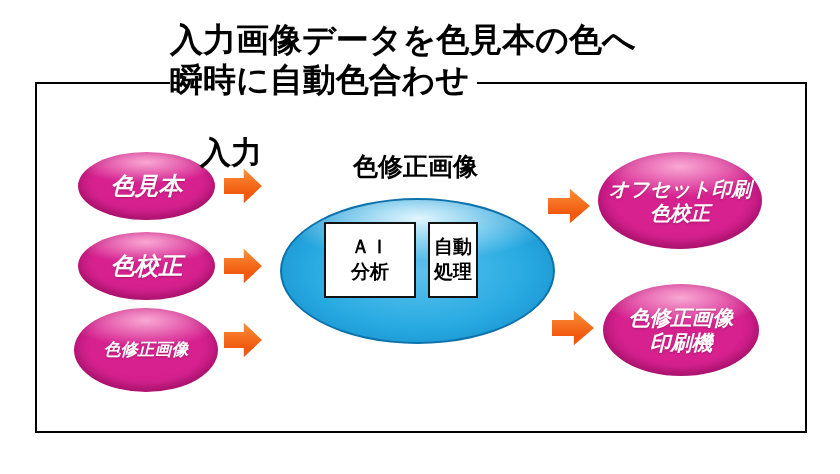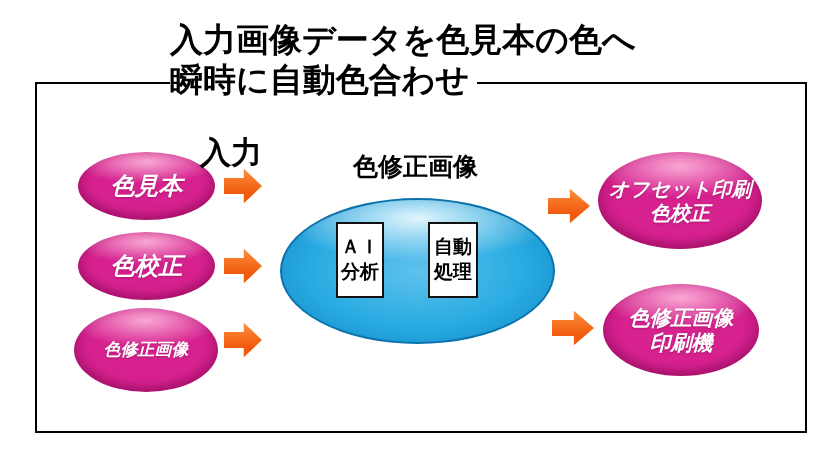--- a/index.html
+++ b/index.html
@@ -65,21 +65,21 @@
   .e-process{ left:280px; top:198px; width:275px; height:146px; }
 
   .whitebox {
     background:#fff;
     border:2px solid #111;
     display:flex; flex-direction:column;
     align-items:center; justify-content:center;
     font-weight:700; font-size:19px; line-height:1.3;
     text-align:center; z-index:4;
   }
-  .box-ai   { left:336px; top:222px; width:48px; height:76px;font-family:Liberation Serif, serif; }
+  .box-ai   { left:324px; top:222px; width:92px; height:76px;font-family:Liberation Serif, serif; }
   .box-auto { left:428px; top:222px; width:50px; height:76px; }
 
   .arrow {
     background: linear-gradient(180deg,#fb923c 0%,#f15a0e 70%);
     clip-path: polygon(0 28%, 52% 28%, 52% 2%, 100% 50%, 52% 98%, 52% 72%, 0 72%);
     z-index:3;
   }
   .a1 { left:224px; top:168px; width:38px; height:36px; }
   .a2 { left:224px; top:248px; width:38px; height:36px; }
   .a3 { left:224px; top:322px; width:38px; height:36px; }

